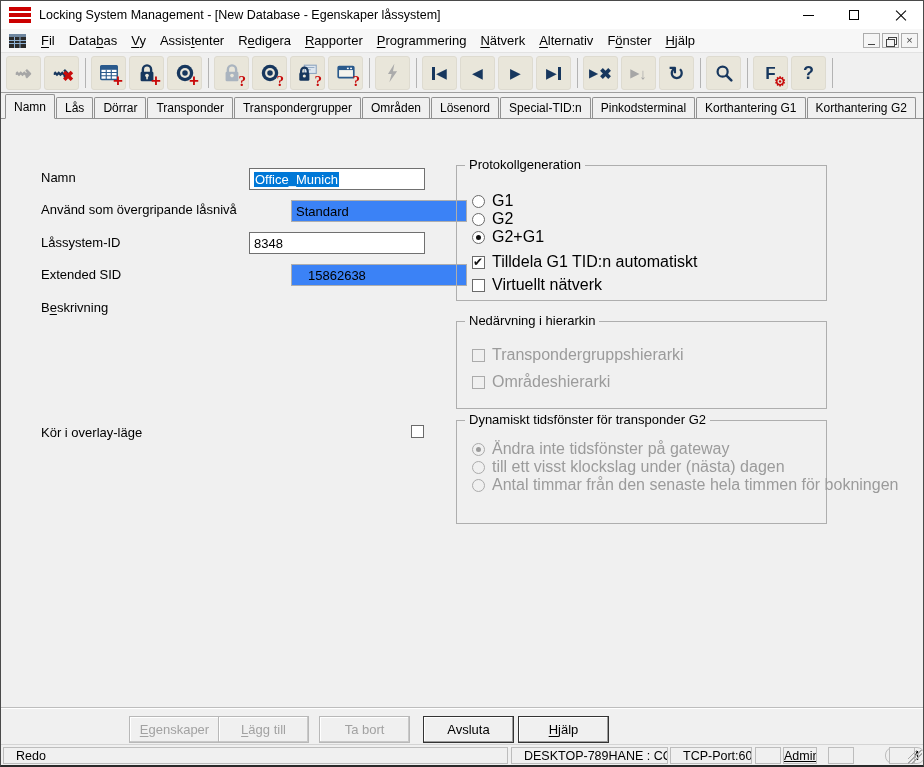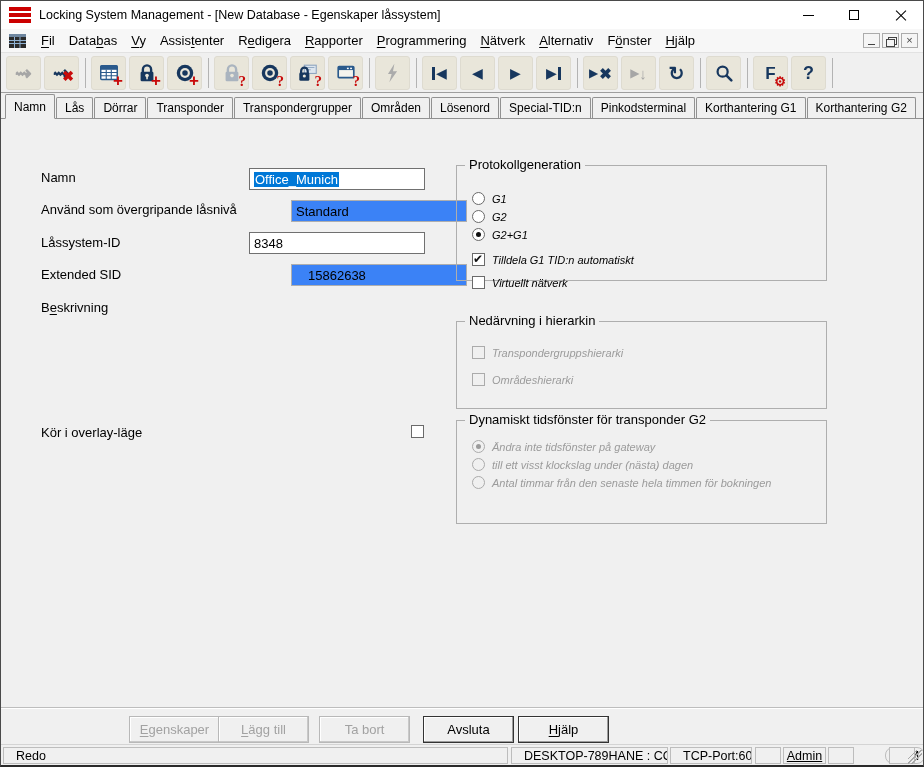--- a/index.html
+++ b/index.html
@@ -70,21 +70,21 @@
   .flabel { position:absolute; left:40px; font-size:13px; color:#000; }
   .field { position:absolute; left:248px; width:176px; height:22px; font-size:13px; padding:3px 4px; color:#000; overflow:hidden; white-space:nowrap; }
   .field.white { background:#fff; border:1px solid #707070; }
   .field.gray { background:#3b82f6; border:1px solid #aeaeae;margin-left:42px; }
   .sel-text { background:#0078d7; color:#fff; padding:0 1px; }
   .textfield { position:absolute; left:248px; top:177px; width:176px; height:129px; background:#fff; border:1px solid #707070; font-size:13px; padding:2px 4px; color:#000; }
 
   .groupbox { position:absolute; left:455px; width:371px; border:1px solid #aeaeae; }
   .gb-title { position:absolute; top:-9px; left:8px; background:#f0f0f0; padding:0 4px; font-size:13px; color:#000; }
   .ctl-row { position:absolute; left:15px; display:flex; align-items:center; gap:7px; cursor:default; }
-  .ctl-label { font-size:11px; color:#000; white-space:nowrap;font-style:italic; }
+  .ctl-label { font-size:16px; color:#000; white-space:nowrap; }
   .radio { width:13px; height:13px; border-radius:50%; border:1px solid #6a6a6a; background:#fff; position:relative; flex:0 0 auto; }
   .radio.sel::after { content:""; position:absolute; left:3px; top:3px; width:5px; height:5px; border-radius:50%; background:#111; }
   .checkbox { width:13px; height:13px; border:1px solid #6a6a6a; background:#fff; position:relative; flex:0 0 auto; }
   .checkbox.checked::after { content:"✔"; position:absolute; left:0px; top:-2px; font-size:12px; font-weight:700; color:#111; }
   .dis .radio, .dis .checkbox { border-color:#ababab; background:#f0f0f0; }
   .dis .radio.sel::after { background:#9b9b9b; }
   .dis .ctl-label { color:#9b9b9b; }
 
   
   .footer { position:absolute; left:0; right:0; top:706px; height:38px; background:#f0f0f0; border-top:1px solid #bdbdbd; box-shadow:inset 0 1px 0 #fff; }
@@ -307,21 +307,21 @@
     <div class="field white" style="top:113px;">8348</div>
 
     <div class="flabel" style="top:148px;">Extended SID</div>
     <div class="field gray" style="top:145px;padding-left:16px;">15862638</div>
 
     <div class="flabel" style="top:181px;"><span>B</span><span class="accel">e</span><span>skrivning</span></div>
 
     <div class="flabel" style="top:306px;">Kör i overlay-läge</div>
     <span class="checkbox" style="position:absolute; left:410px; top:306px;"></span>
 
-    <div class="groupbox" style="top:46px; height:116px;">
+    <div class="groupbox" style="top:46px; height:136px;">
       <span class="gb-title">Protokollgeneration</span>
       <div class="ctl-row" style="top:26px;">
         <span class="radio"></span>
         <span class="ctl-label">G1</span>
       </div>
       <div class="ctl-row" style="top:44px;">
         <span class="radio"></span>
         <span class="ctl-label">G2</span>
       </div>
       <div class="ctl-row" style="top:62px;">
@@ -375,20 +375,20 @@
     <button class="fbtn disabled" style="left:318px;"><span>Ta bort</span><span class="accel"></span><span></span></button>
     <button class="fbtn enabled" style="left:422px;"><span>Avsluta</span><span class="accel"></span><span></span></button>
     <button class="fbtn enabled" style="left:517px;"><span></span><span class="accel">H</span><span>jälp</span></button>
   </div>
 
   <div class="statusbar">
     <span class="pane" style="left:2px; width:505px;">Redo</span>
     <span class="pane" style="left:510px; width:157px;">DESKTOP-789HANE : COM(*)</span>
     <span class="pane" style="left:669px; width:82px;">TCP-Port:6001</span>
     <span class="pane" style="left:754px; width:26px;"></span>
-    <span class="pane center" style="left:782px; width:43px;text-decoration:underline;">Admin</span>
+    <span class="pane center" style="left:782px; width:34px;text-decoration:underline;">Admin</span>
     <span class="pane" style="left:827px; width:17px;"></span>
     <span class="pane center" style="left:884px; width:40px;border-radius:8px;">NUM</span>
     <span class="pane" style="left:888px; width:22px;"></span>
     <span class="grip"></span>
   </div>
 
 </div>
 
 </body></html>

